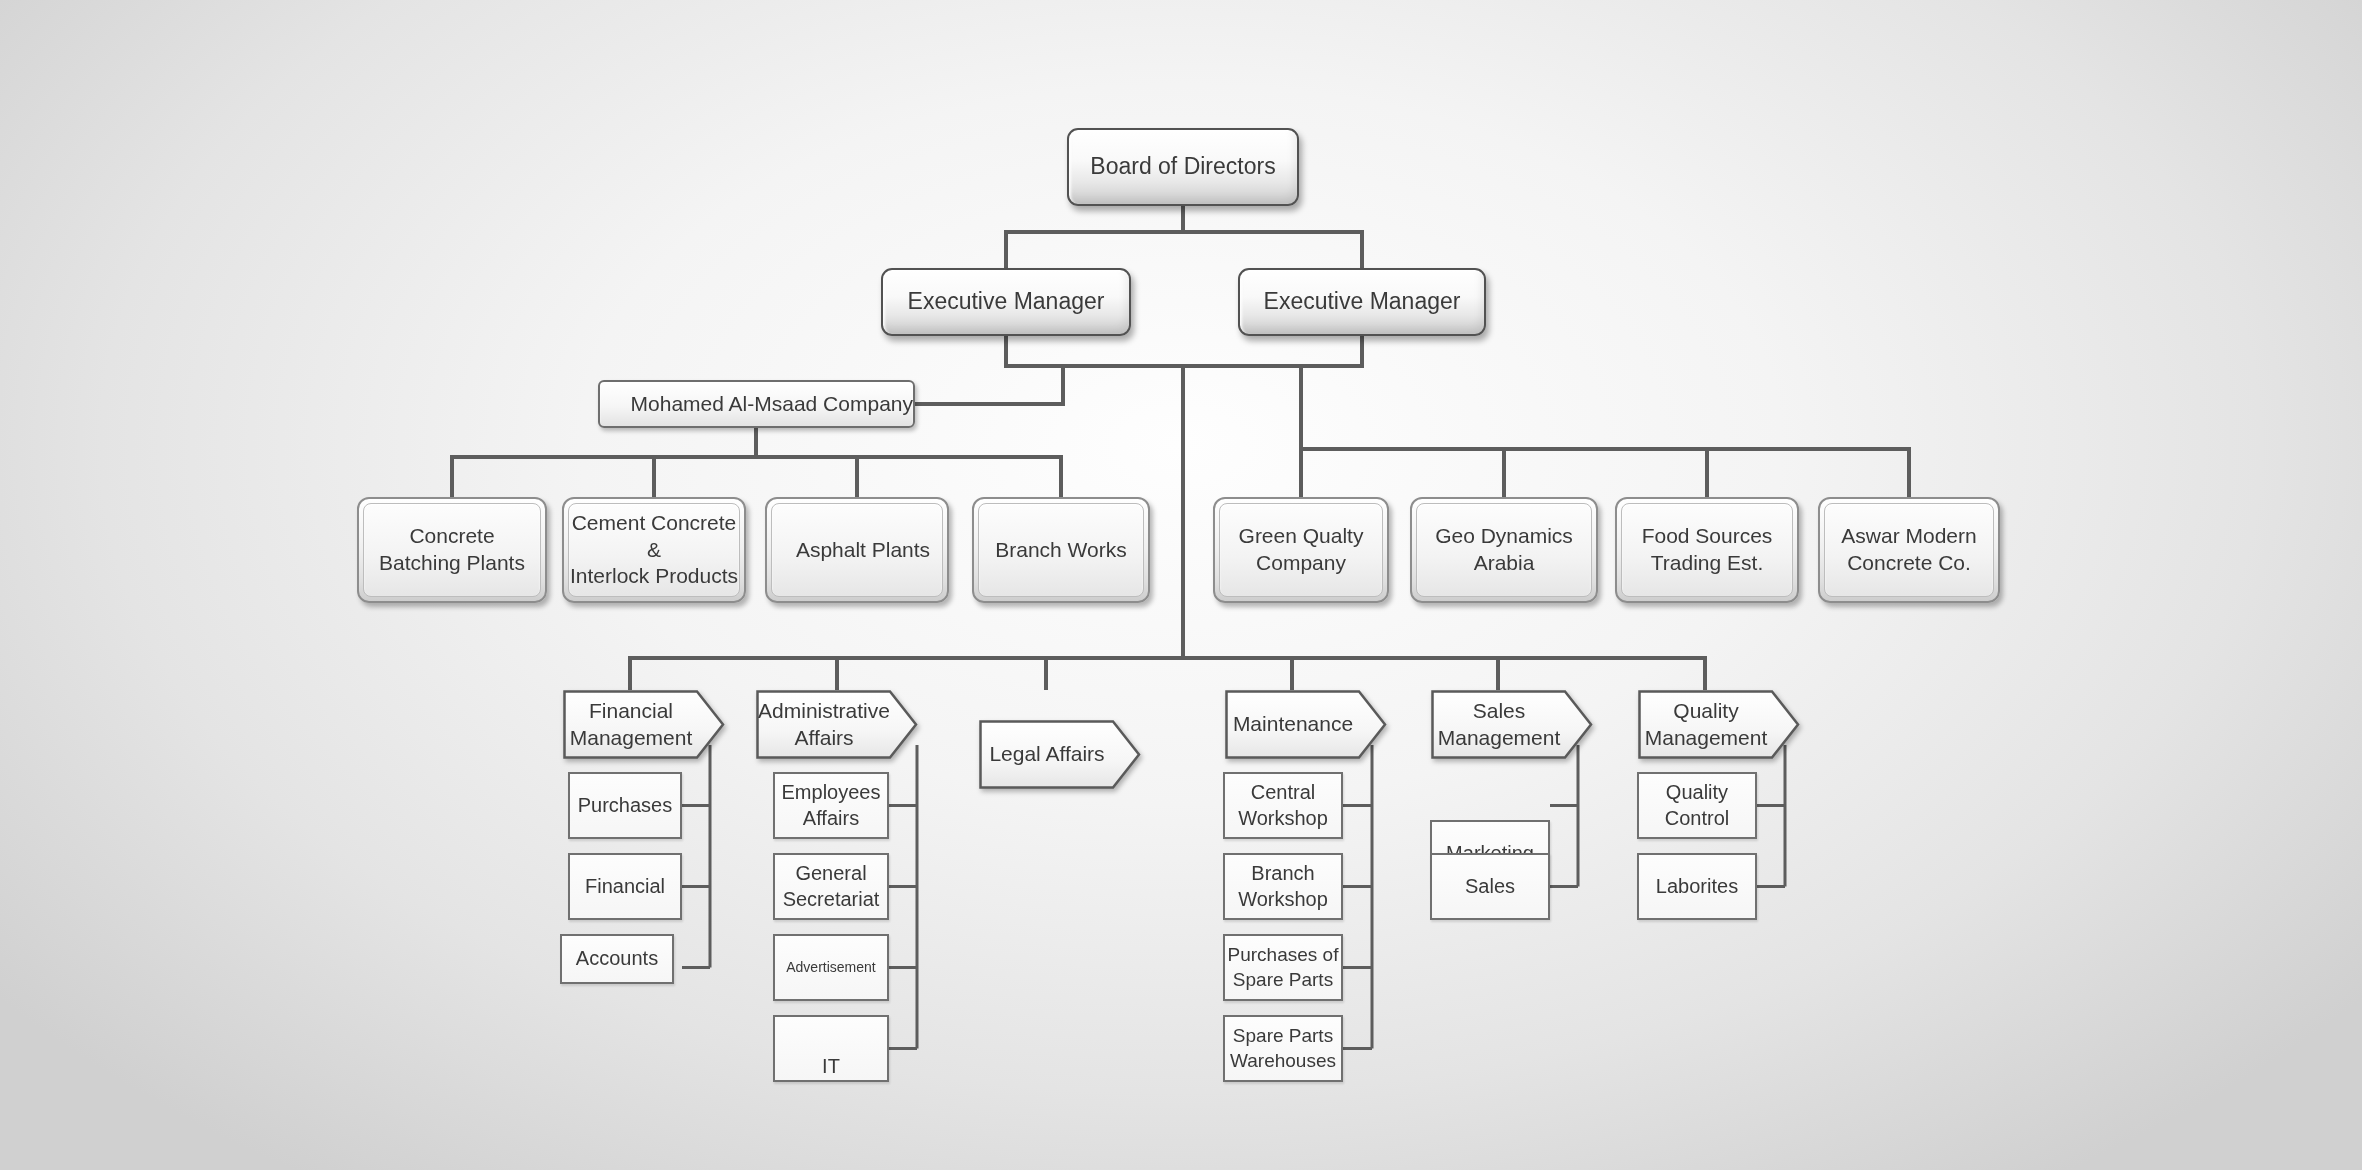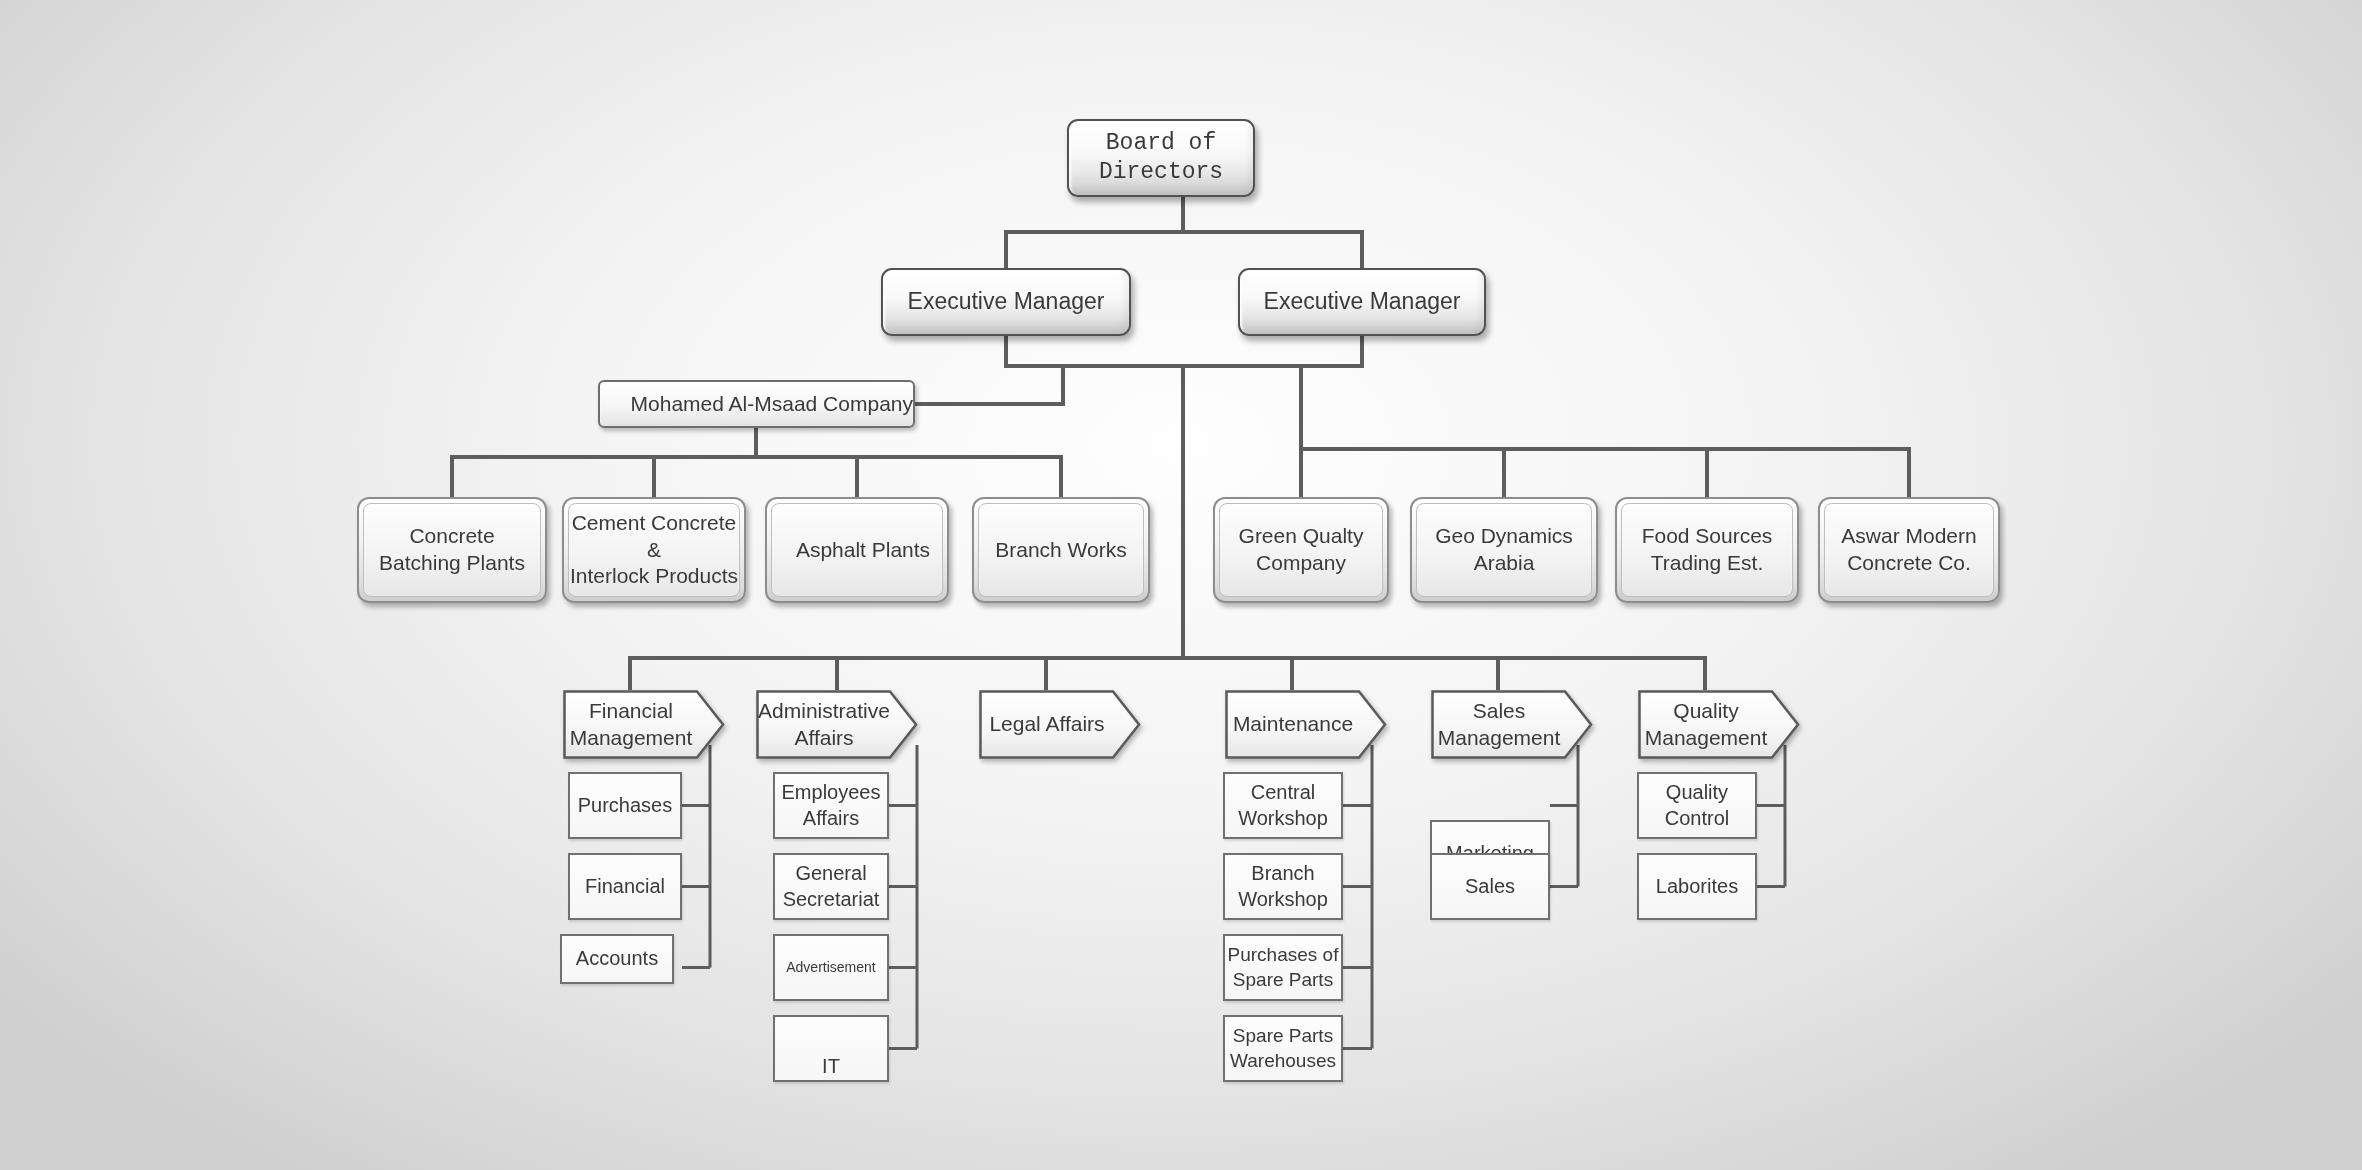--- a/index.html
+++ b/index.html
@@ -84,21 +84,21 @@
   </g>
   <g stroke="#5d5d5d" stroke-width="3" fill="none">
     <path d="M710,745 V967.5 M682,805.5 H710 M682,886.5 H710 M682,967.5 H710"></path>
     <path d="M917,745 V1048.5 M889,805.5 H917 M889,886.5 H917 M889,967.5 H917 M889,1048.5 H917"></path>
     <path d="M1372,745 V1048.5 M1343,805.5 H1372 M1343,886.5 H1372 M1343,967.5 H1372 M1343,1048.5 H1372"></path>
     <path d="M1578,745 V886.5 M1550,805.5 H1578 M1550,886.5 H1578"></path>
     <path d="M1785,745 V886.5 M1757,805.5 H1785 M1757,886.5 H1785"></path>
   </g>
 </svg>
 
-<div class="node rbox" style="left:1067px;top:119px;width:188px;height:78px;font-family:Liberation Mono, monospace;">
+<div class="node rbox" style="left:1067px;top:128px;width:232px;height:78px;">
   <span class="lbl">Board of Directors</span>
 </div>
 <div class="node rbox" style="left:881px;top:268px;width:250px;height:68px;">
   <span class="lbl">Executive Manager</span>
 </div>
 <div class="node rbox" style="left:1238px;top:268px;width:248px;height:68px;">
   <span class="lbl">Executive Manager</span>
 </div>
 <div class="node flatbox" style="left:598px;top:380px;width:317px;height:48px;">
   <span class="lbl">Mohamed Al-Msaad Company</span>
@@ -144,21 +144,21 @@
   <span class="lbl">Financial
 Management</span>
 </div>
 <div class="node arrow" style="left:756px;top:690px;">
   <svg width="162" height="69">
       <polygon points="1.5,1.5 134,1.5 160,34.5 134,67.5 1.5,67.5" fill="url(#agrad)" stroke="#5a5a5a" stroke-width="2.5"></polygon>
     </svg>
   <span class="lbl">Administrative
 Affairs</span>
 </div>
-<div class="node arrow" style="left:979px;top:690px;">
+<div class="node arrow" style="left:979px;top:720px;">
   <svg width="162" height="69">
       <polygon points="1.5,1.5 134,1.5 160,34.5 134,67.5 1.5,67.5" fill="url(#agrad)" stroke="#5a5a5a" stroke-width="2.5"></polygon>
     </svg>
   <span class="lbl">Legal Affairs</span>
 </div>
 <div class="node arrow" style="left:1225px;top:690px;">
   <svg width="162" height="69">
       <polygon points="1.5,1.5 134,1.5 160,34.5 134,67.5 1.5,67.5" fill="url(#agrad)" stroke="#5a5a5a" stroke-width="2.5"></polygon>
     </svg>
   <span class="lbl">Maintenance</span>

